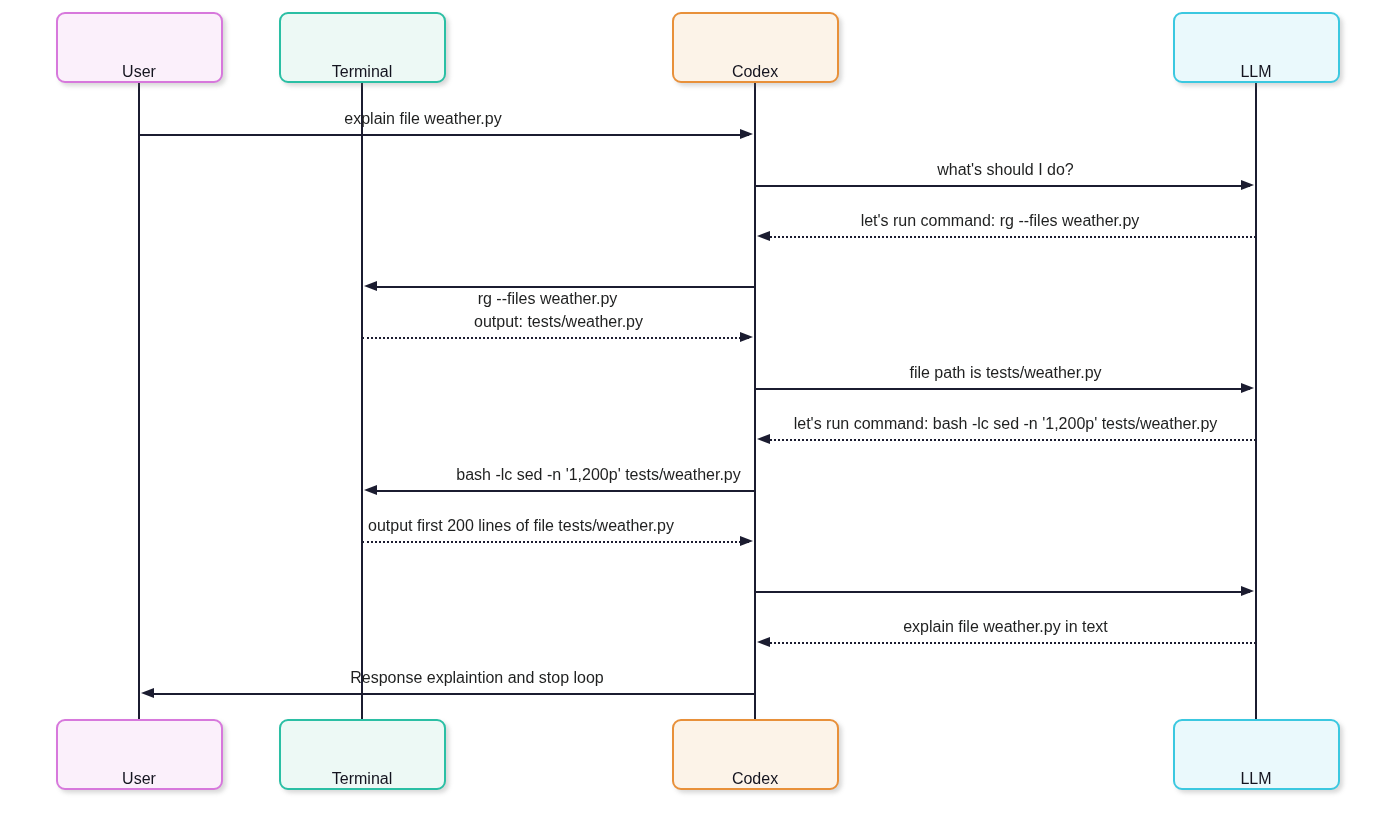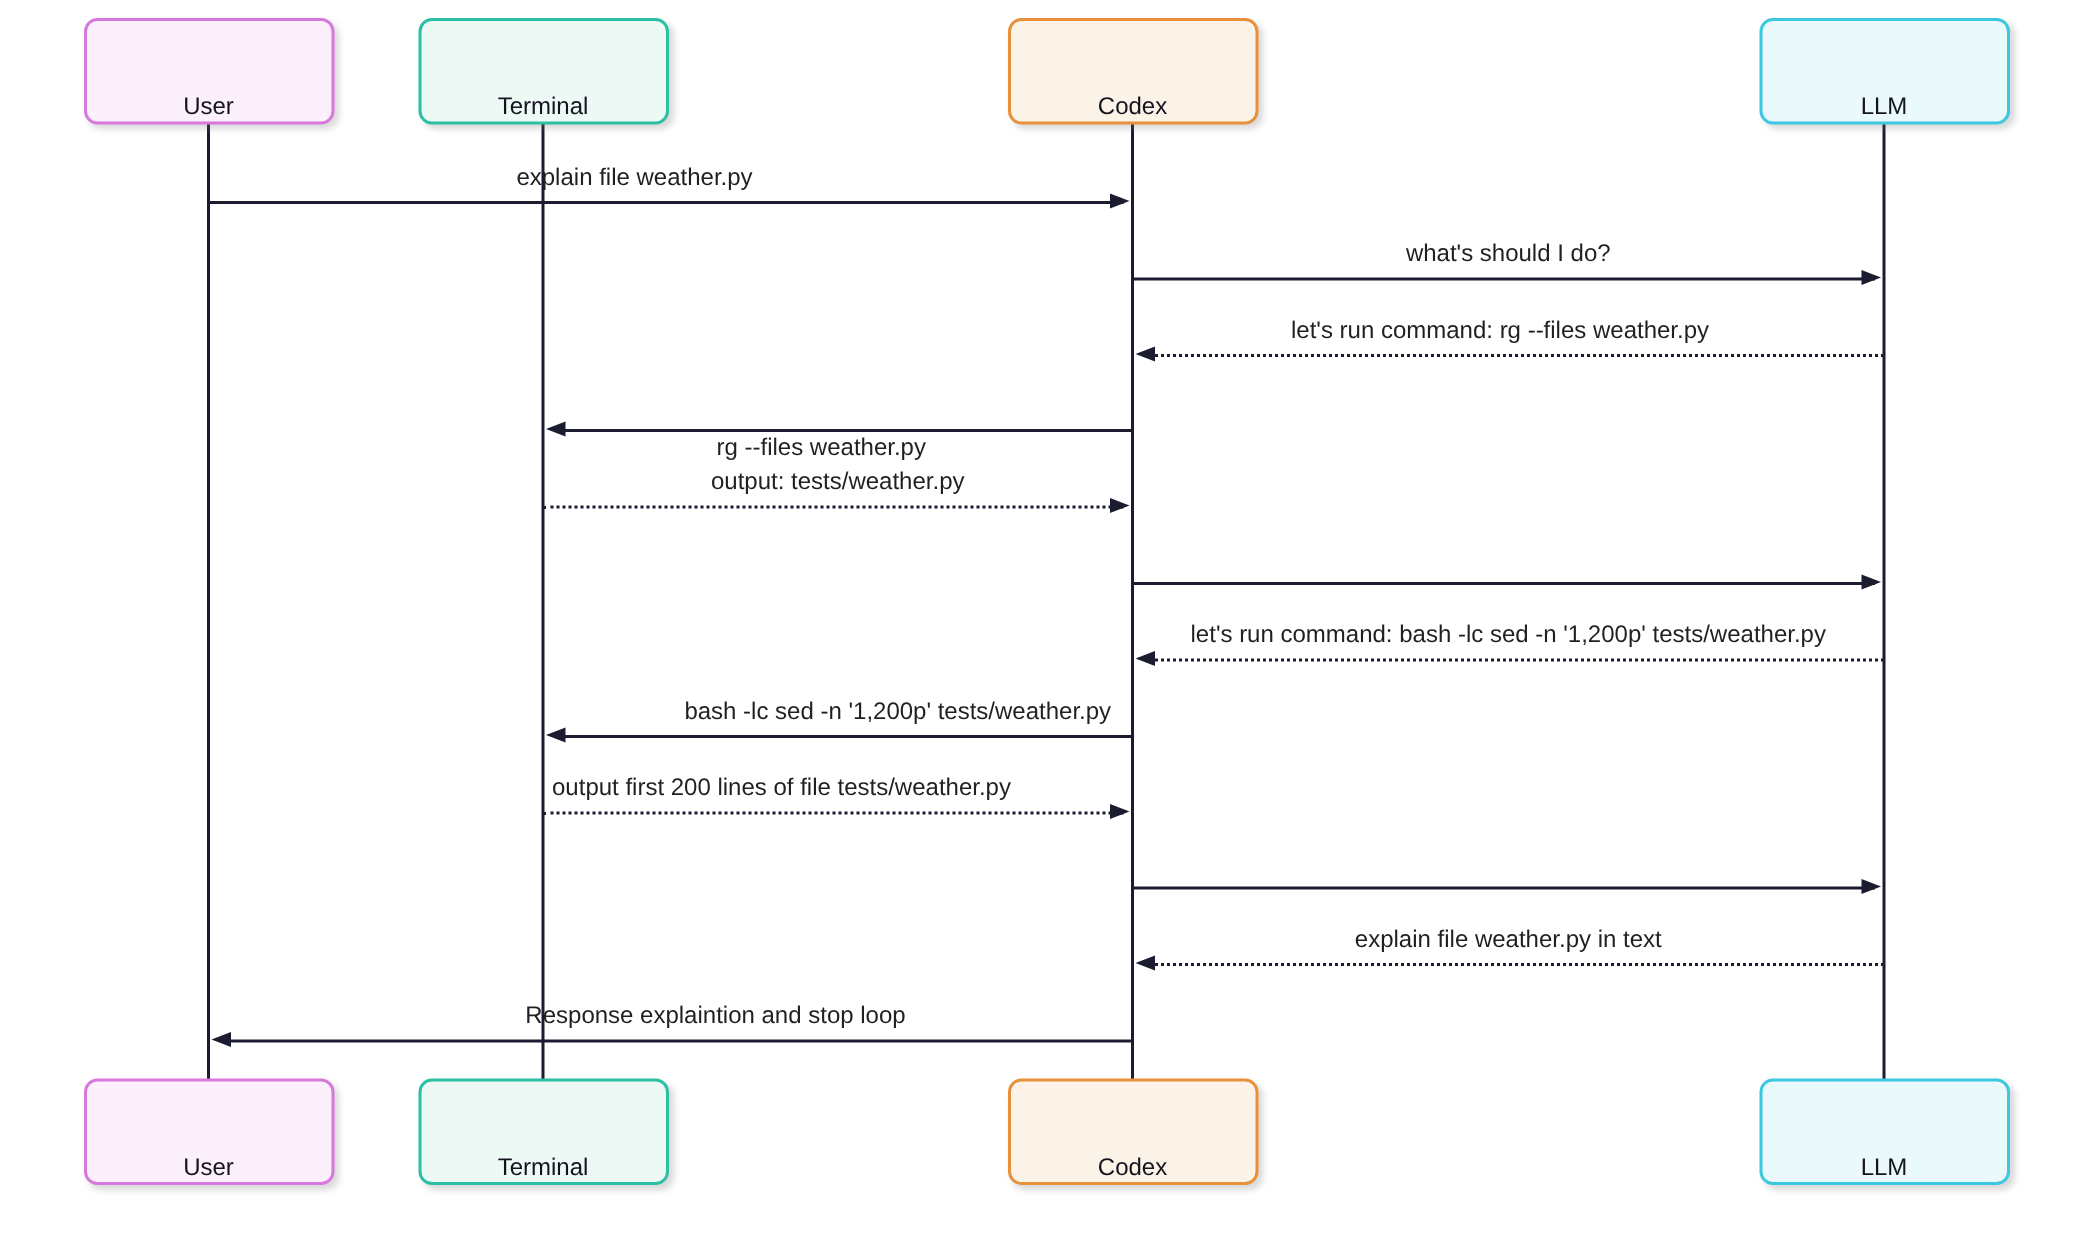--- a/index.html
+++ b/index.html
@@ -76,20 +76,21 @@
       <div class="arrowhead right" style="top: 180px; left: 1241px;"></div>
       <div class="msg-label" style="left: 755px; width: 490px; top: 210px;">let's run command: rg --files weather.py</div>
       <div class="msg-line dotted" style="top: 236px; left: 763px; width: 493px;"></div>
       <div class="arrowhead left" style="top: 231px; left: 757px;"></div>
       <div class="msg-label" style="left: 362px; width: 371px; top: 260px; margin-top: 28px;">rg --files weather.py</div>
       <div class="msg-line solid" style="top: 286px; left: 370px; width: 385px;"></div>
       <div class="arrowhead left" style="top: 281px; left: 364px;"></div>
       <div class="msg-label" style="left: 362px; width: 393px; top: 311px;">output: tests/weather.py</div>
       <div class="msg-line dotted" style="top: 337px; left: 362px; width: 387px;"></div>
       <div class="arrowhead right" style="top: 332px; left: 740px;"></div>
+      <div class="msg-label" style="left: 755px; width: 501px; top: 362px;">file path is tests/weather.py</div>
       <div class="msg-line solid" style="top: 388px; left: 755px; width: 495px;"></div>
       <div class="arrowhead right" style="top: 383px; left: 1241px;"></div>
       <div class="msg-label" style="left: 755px; width: 501px; top: 413px;">let's run command: bash -lc sed -n '1,200p' tests/weather.py</div>
       <div class="msg-line dotted" style="top: 439px; left: 763px; width: 493px;"></div>
       <div class="arrowhead left" style="top: 434px; left: 757px;"></div>
       <div class="msg-label" style="left: 362px; width: 393px; top: 464px; margin-left: 40px;">bash -lc sed -n '1,200p' tests/weather.py</div>
       <div class="msg-line solid" style="top: 490px; left: 370px; width: 385px;"></div>
       <div class="arrowhead left" style="top: 485px; left: 364px;"></div>
       <div class="msg-label" style="left: 362px; width: 318px; top: 515px;">output first 200 lines of file tests/weather.py</div>
       <div class="msg-line dotted" style="top: 541px; left: 362px; width: 387px;"></div>

